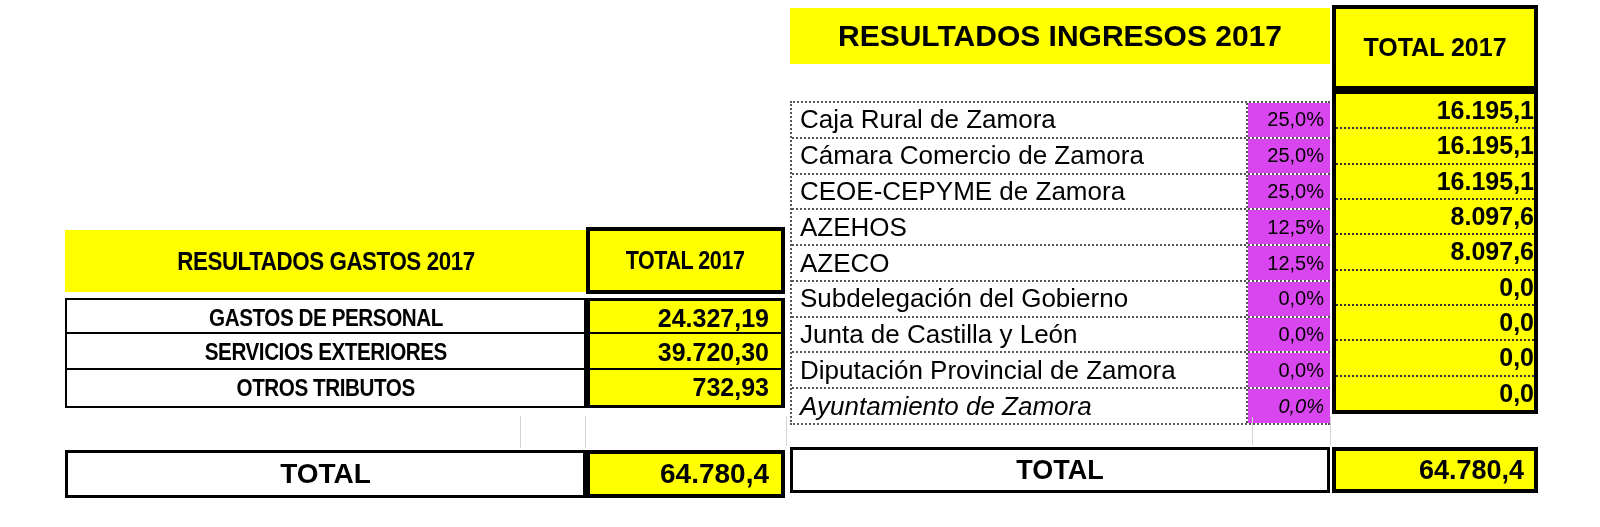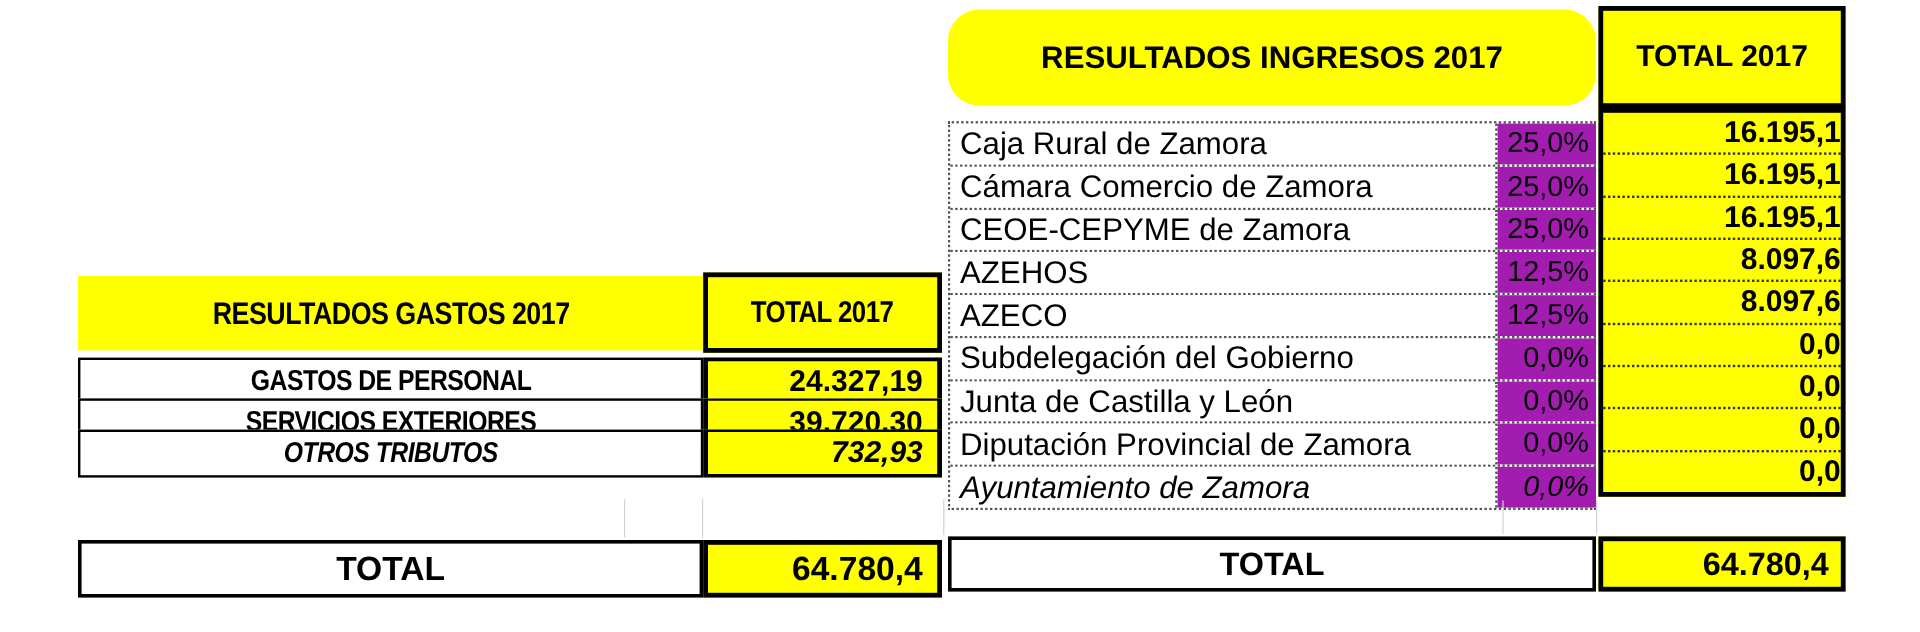--- a/index.html
+++ b/index.html
@@ -42,27 +42,27 @@
     left: 65px; width: 521px; height: 40px;
     border: 2px solid #000; font-size: 24px;
   }
   .lt-row-value {
     left: 586px; width: 199px; height: 40px;
     border: 2px solid #000; border-left-width: 4px; border-right-width: 4px;
     font-size: 25px; padding-right: 12px;
   }
   .lt-r1 { top: 298px; }
   .lt-r2 { top: 332px; }
-  .lt-r3 { top: 358px; font-style: italic; }
+  .lt-r3 { top: 368px; }
   .lt-row-value.lt-r1 { border-top-width: 3px; }
   .lt-row-value.lt-r3 { border-bottom-width: 3px; text-align: right; }
   .lt-total-label { left: 65px;  top: 450px; width: 521px; height: 48px; border: 3px solid #000; font-size: 28px; }
   .lt-total-value { left: 586px; top: 450px; width: 199px; height: 48px; border: 4px solid #000; font-size: 28px; padding-right: 12px; }
   
-  .rt-header-label { left: 790px;  top: 8px; width: 540px; height: 80px; font-size: 26px; border-radius: 26px; }
+  .rt-header-label { left: 790px;  top: 8px; width: 540px; height: 56px; font-size: 30px; }
   .rt-header-value { left: 1332px; top: 5px; width: 206px; height: 85px; font-size: 25px; border: 4px solid #000; }
   .rt-body {
     position: absolute; box-sizing: border-box;
     left: 790px; top: 101px; width: 540px; height: 324px;
     display: flex; flex-direction: column;
     border-top: 2px dotted #555;
     border-left: 2px dotted #555;
     border-bottom: 2px dotted #555;
   }
   .rt-row {
@@ -71,23 +71,23 @@
   }
   .rt-row:last-child { border-bottom: none; font-style: italic; }
   .rt-row-label {
     flex: 1; background: #fff;
     display: flex; align-items: center;
     padding-left: 8px; font-size: 26px;
     border-right: 2px dotted #555;
     white-space: nowrap; overflow: hidden;
   }
   .rt-row-pct {
-    width: 76px; background: #a21caf;
+    width: 76px; background: #d946ef;
     display: flex; align-items: center; justify-content: flex-end;
-    padding-right: 6px; font-size: 24px;
+    padding-right: 6px; font-size: 20px;
     white-space: nowrap;
   }
   .rt-values {
     position: absolute; box-sizing: border-box;
     left: 1332px; top: 90px; width: 206px; height: 324px;
     background: #FFFF00;
     border: 4px solid #000;
     display: flex; flex-direction: column;
   }
   .rt-val {

